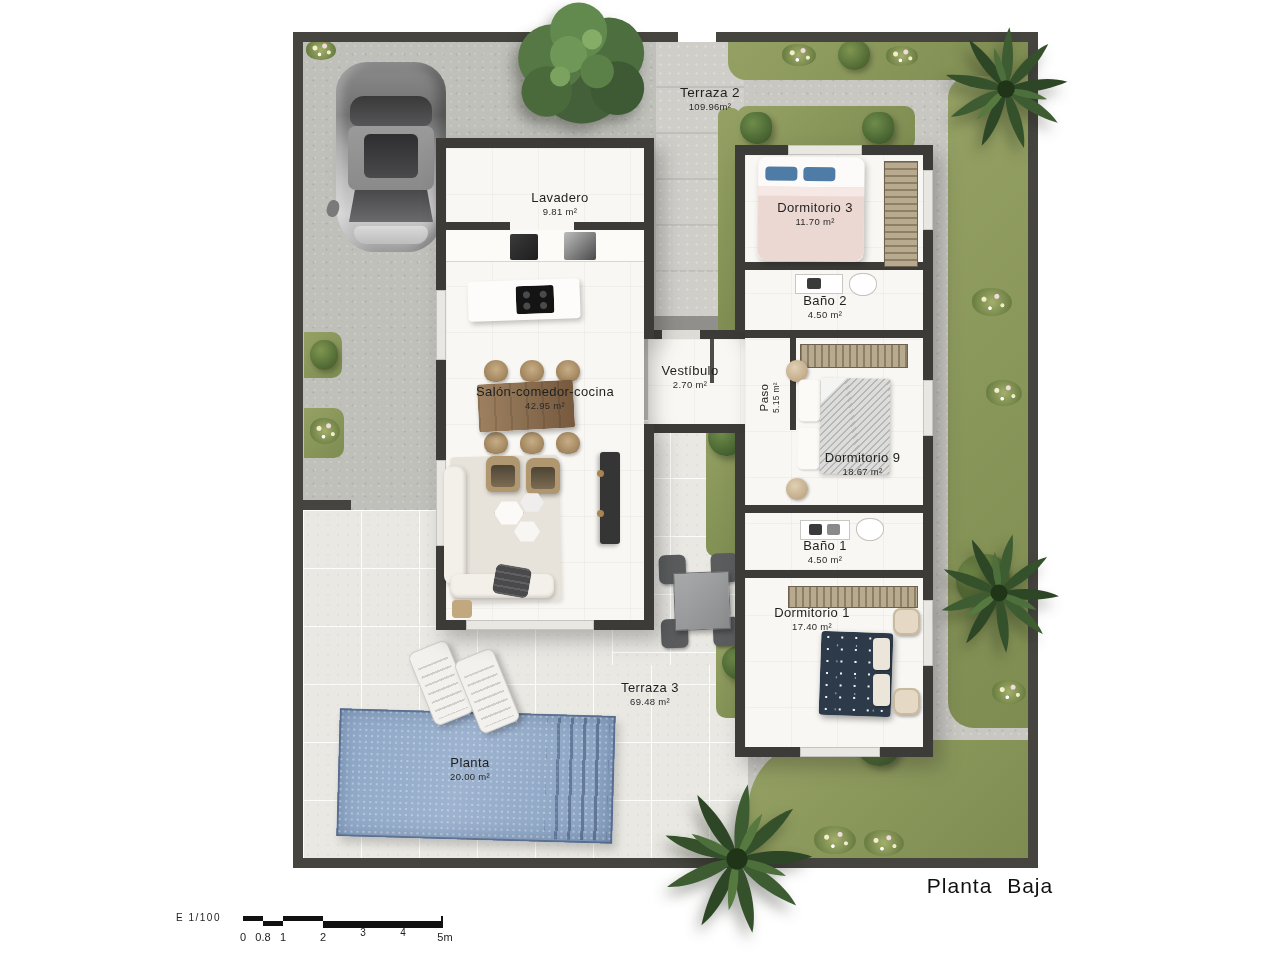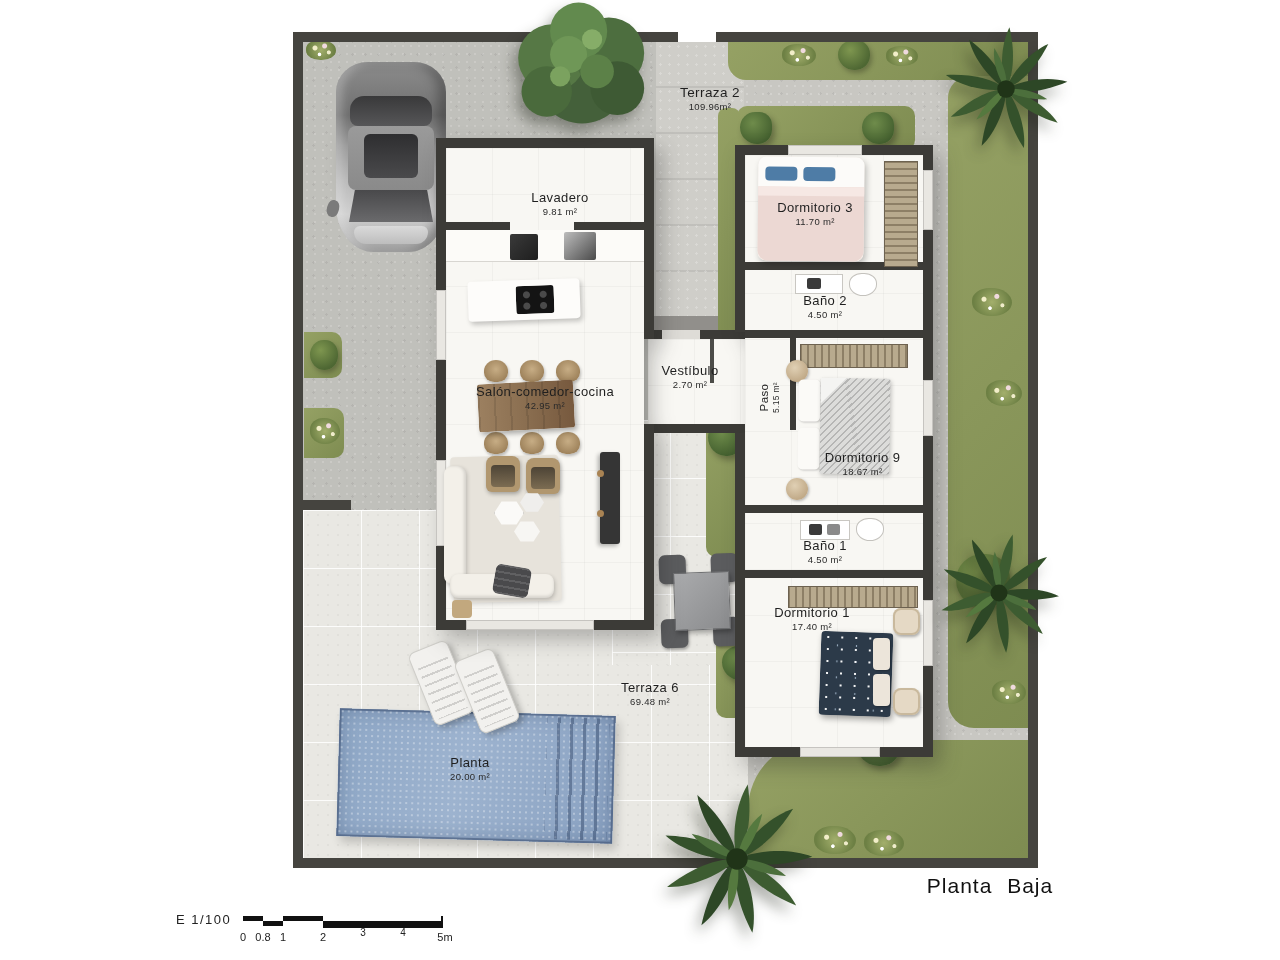--- a/index.html
+++ b/index.html
@@ -295,21 +295,21 @@
   </div>
   <div class="lbl" style="left:765px;top:538px;width:120px;">
     <span class="nm">Baño 1</span>
     <span class="ar">4.50 m²</span>
   </div>
   <div class="lbl" style="left:742px;top:605px;width:140px;">
     <span class="nm">Dormitorio 1</span>
     <span class="ar">17.40 m²</span>
   </div>
   <div class="lbl" style="left:580px;top:680px;width:140px;">
-    <span class="nm">Terraza 6</span>
+    <span class="nm">Terraza 3</span>
     <span class="ar">69.48 m²</span>
   </div>
   <div class="lbl" style="left:400px;top:755px;width:140px;">
     <span class="nm">Planta</span>
     <span class="ar">20.00 m²</span>
   </div>
 
   <svg class="tree" style="left:498px;top:-16px;" width="168" height="168" viewBox="0 0 100 100">
     <circle cx="50" cy="56" r="27" fill="#44603a"></circle>
       <circle cx="32" cy="44" r="20" fill="#567845"></circle>
@@ -370,21 +370,21 @@
       <path d="M50 50 C58 46 70 44 79 47 C69 51 57 53 50 50 Z" fill="#4c6f3c" transform="rotate(25 50 50)"></path>
       <path d="M50 50 C58 46 70 44 79 47 C69 51 57 53 50 50 Z" fill="#55793f" transform="rotate(105 50 50)"></path>
       <path d="M50 50 C58 46 70 44 79 47 C69 51 57 53 50 50 Z" fill="#4c6f3c" transform="rotate(215 50 50)"></path>
       <path d="M50 50 C58 46 70 44 79 47 C69 51 57 53 50 50 Z" fill="#55793f" transform="rotate(305 50 50)"></path>
       <circle cx="50" cy="50" r="6" fill="#203418"></circle>
     </g>
   </svg>
 
   <div class="a" style="left:900px;top:874px;width:180px;text-align:center;font-size:21px;color:#111;letter-spacing:1px;word-spacing:8px;">Planta Baja</div>
 
-  <div class="a" style="left:176px;top:912px;font-size:13px;color:#222;letter-spacing:1.5px;">E 1/100</div>
+  <div class="a" style="left:176px;top:912px;font-size:10px;color:#222;letter-spacing:1.5px;">E 1/100</div>
   <div class="a" style="left:243px;top:916px;width:230px;height:32px;">
     <div class="a" style="left:0;top:0;width:20px;height:5px;background:#111;"></div>
     <div class="a" style="left:20px;top:5px;width:20px;height:5px;background:#111;"></div>
     <div class="a" style="left:40px;top:0;width:40px;height:5px;background:#111;"></div>
     <div class="a" style="left:80px;top:5px;width:120px;height:7px;background:#111;"></div>
     <div class="a" style="left:198px;top:0;width:2px;height:12px;background:#111;"></div>
     <span class="a" style="left:-6px;top:15px;width:12px;text-align:center;font-size:11px;color:#222;">0</span>
     <span class="a" style="left:10px;top:15px;width:20px;text-align:center;font-size:11px;color:#222;">0.8</span>
     <span class="a" style="left:34px;top:15px;width:12px;text-align:center;font-size:11px;color:#222;">1</span>
     <span class="a" style="left:74px;top:15px;width:12px;text-align:center;font-size:11px;color:#222;">2</span>

